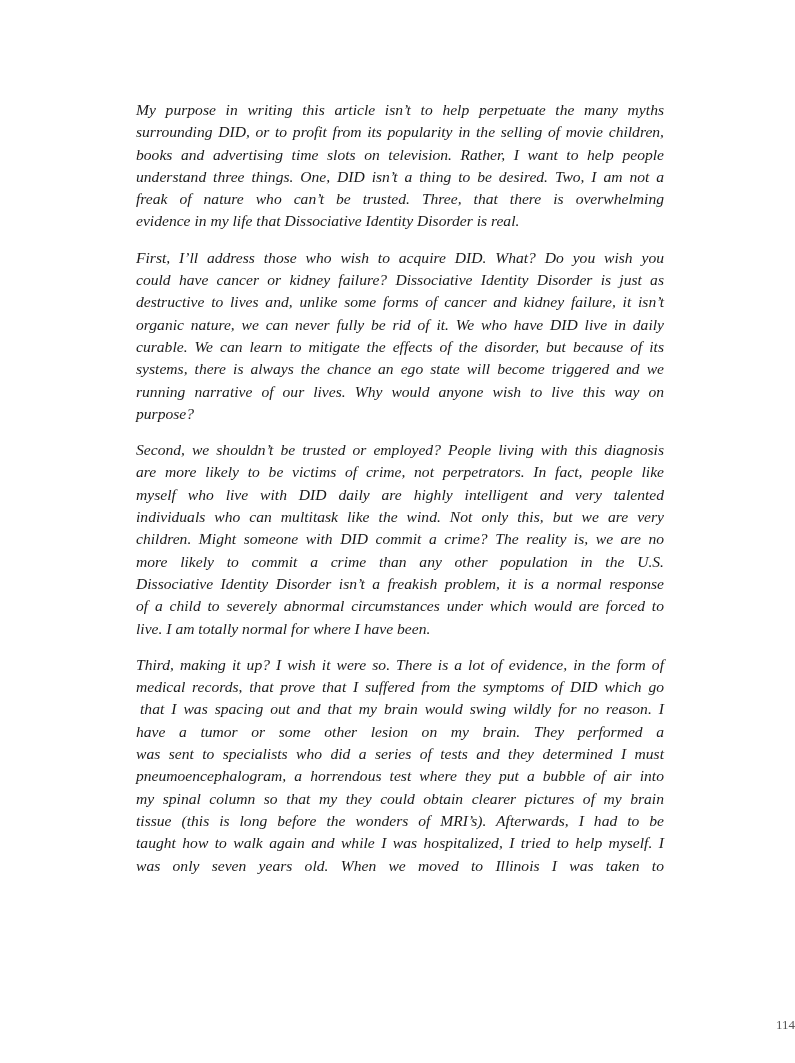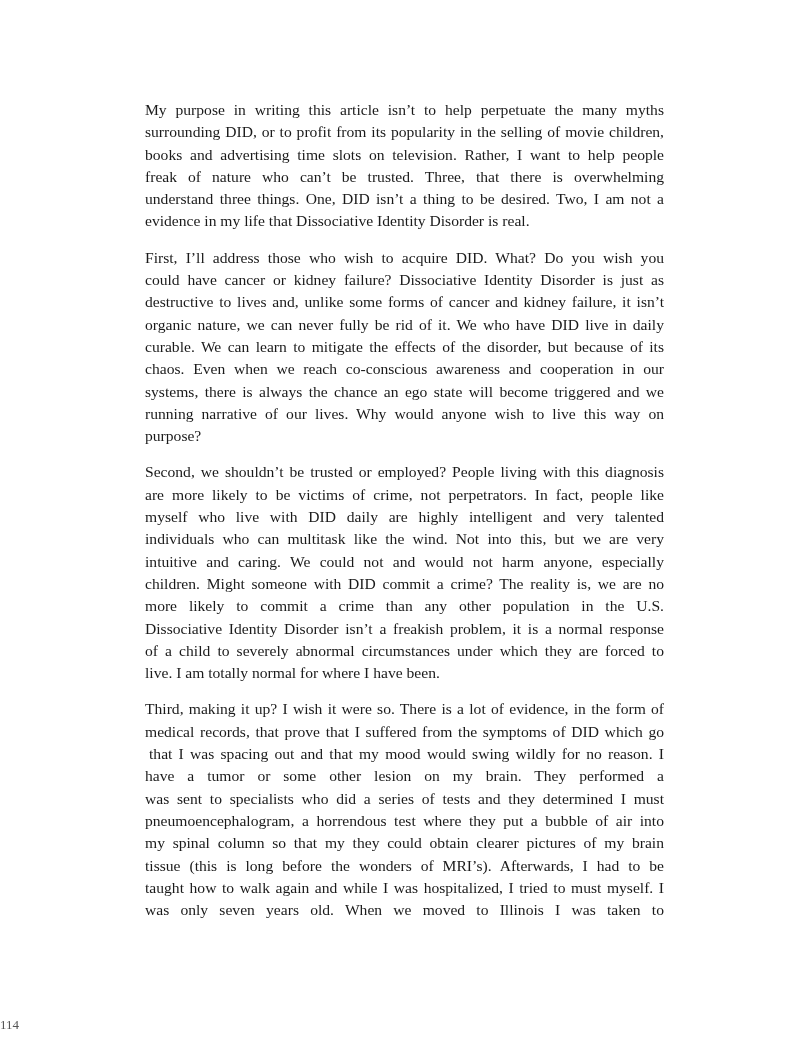--- a/index.html
+++ b/index.html
@@ -1,81 +1,79 @@
 <!DOCTYPE html>
 <html><head>
 <meta charset="utf-8">
 <style>
   html, body { margin: 0; padding: 0; background: #ffffff; }
   body { width: 795px; height: 1063px; position: relative; overflow: hidden; }
   .page { position: absolute; left: 0; top: 0; width: 795px; height: 1063px; background: #fff; }
   .text-block { position: absolute; left: 132px; width: 532px; top: 99px; }
-  .para { margin: 0 0 14px 13px; }
+  .para { margin: 0 0 14px 4px; font-style: italic; }
   .line {
     font-family: "Liberation Serif", "DejaVu Serif", serif;
     font-size: 15.6px;
     line-height: 22.3px;
     height: 22.3px;
     color: #1a1a1a;
     text-align: justify;
     text-align-last: justify;
     white-space: nowrap;
     overflow: visible;
   }
   .line.last { text-align-last: left; }
   .page-number {
     position: absolute; left: 0; width: 795px; top: 1017px;
-    text-align: left;
+    text-align: right;
     font-family: "Liberation Serif", "DejaVu Serif", serif;
     font-size: 13px; color: #555;
   }
 </style>
 </head>
 <body>
 
 <div class="page">
   <div class="text-block" id="text-block">
       <div class="para">
         <div class="line">My purpose in writing this article isn’t to help perpetuate the many myths</div>
         <div class="line">surrounding DID, or to profit from its popularity in the selling of movie children,</div>
         <div class="line">books and advertising time slots on television. Rather, I want to help people</div>
+        <div class="line">understand three things. One, DID isn’t a thing to be desired. Two, I am not a</div>
         <div class="line">freak of nature who can’t be trusted. Three, that there is overwhelming</div>
-        <div class="line">understand three things. One, DID isn’t a thing to be desired. Two, I am not a</div>
         <div class="line last">evidence in my life that Dissociative Identity Disorder is real.</div>
       </div>
       <div class="para">
         <div class="line">First, I’ll address those who wish to acquire DID. What? Do you wish you</div>
         <div class="line">could have cancer or kidney failure? Dissociative Identity Disorder is just as</div>
         <div class="line">destructive to lives and, unlike some forms of cancer and kidney failure, it isn’t</div>
         <div class="line">organic nature, we can never fully be rid of it. We who have DID live in daily</div>
         <div class="line">curable. We can learn to mitigate the effects of the disorder, but because of its</div>
-        <div class="line">chaos. Even when we reach co-conscious awareness and cooperation in our</div>
         <div class="line">systems, there is always the chance an ego state will become triggered and we</div>
         <div class="line">running narrative of our lives. Why would anyone wish to live this way on</div>
         <div class="line last">purpose?</div>
       </div>
       <div class="para">
         <div class="line">Second, we shouldn’t be trusted or employed? People living with this diagnosis</div>
         <div class="line">are more likely to be victims of crime, not perpetrators. In fact, people like</div>
         <div class="line">myself who live with DID daily are highly intelligent and very talented</div>
-        <div class="line">individuals who can multitask like the wind. Not into this, but we are very</div>
-        <div class="line">intuitive and caring. We could not and would not harm anyone, especially</div>
+        <div class="line">individuals who can multitask like the wind. Not only this, but we are very</div>
         <div class="line">children. Might someone with DID commit a crime? The reality is, we are no</div>
         <div class="line">more likely to commit a crime than any other population in the U.S.</div>
         <div class="line">Dissociative Identity Disorder isn’t a freakish problem, it is a normal response</div>
-        <div class="line">of a child to severely abnormal circumstances under which they are forced to</div>
+        <div class="line">of a child to severely abnormal circumstances under which would are forced to</div>
         <div class="line last">live. I am totally normal for where I have been.</div>
       </div>
       <div class="para">
         <div class="line">Third, making it up? I wish it were so. There is a lot of evidence, in the form of</div>
         <div class="line">medical records, that prove that I suffered from the symptoms of DID which go</div>
-        <div class="line" style="padding-left: 4px;">that I was spacing out and that my mood would swing wildly for no reason. I</div>
+        <div class="line" style="padding-left: 4px;">that I was spacing out and that my brain would swing wildly for no reason. I</div>
         <div class="line">have a tumor or some other lesion on my brain. They performed a</div>
         <div class="line">was sent to specialists who did a series of tests and they determined I must</div>
         <div class="line">pneumoencephalogram, a horrendous test where they put a bubble of air into</div>
         <div class="line">my spinal column so that my they could obtain clearer pictures of my brain</div>
         <div class="line">tissue (this is long before the wonders of MRI’s). Afterwards, I had to be</div>
-        <div class="line">taught how to walk again and while I was hospitalized, I tried to must myself. I</div>
+        <div class="line">taught how to walk again and while I was hospitalized, I tried to help myself. I</div>
         <div class="line">was only seven years old. When we moved to Illinois I was taken to</div>
       </div>
     </div>
   <div class="page-number">114</div>
 </div>
 
 </body></html>

